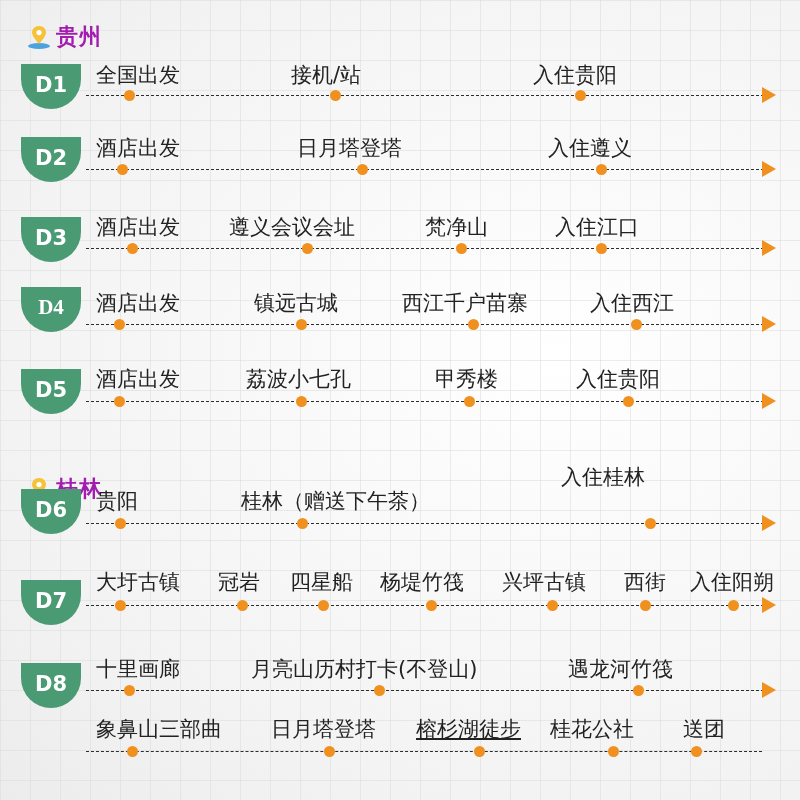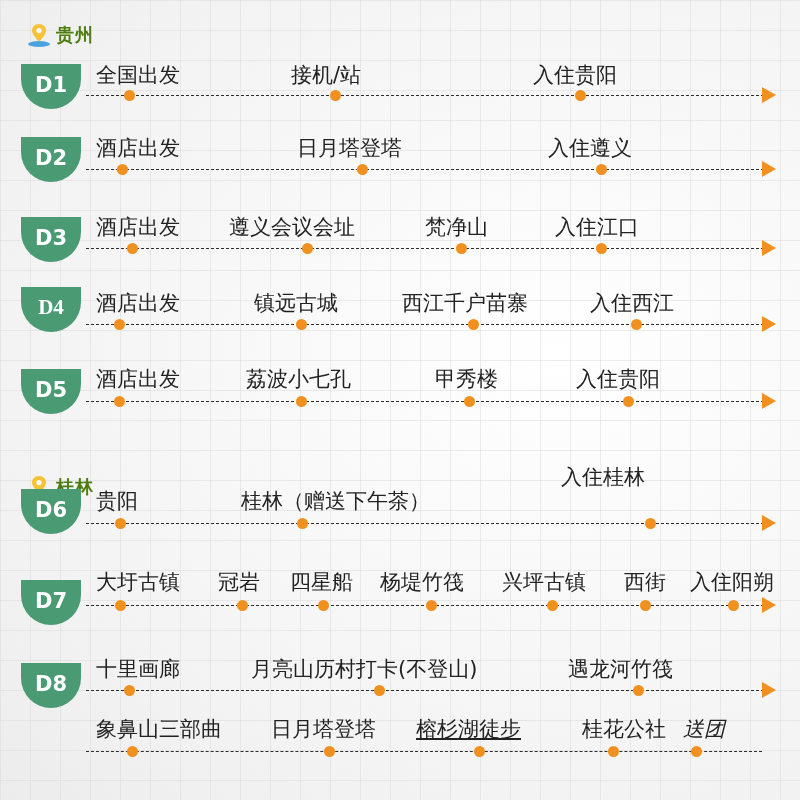--- a/index.html
+++ b/index.html
@@ -13,21 +13,21 @@
       radial-gradient(ellipse at 70% 45%, #ffffff 0%, #f3f3f3 70%, #ececec 100%);
     background-size: 30px 30px, 30px 30px, 100% 100%;
     position:relative;
   }
   .region {
     position:absolute; left:26px; display:flex; align-items:center; gap:4px;
   }
   .pin { width:26px; height:26px; position:relative; }
   .pin svg { display:block; }
   .region-label {
-    color:#4d7c0f; font-size:18px; font-weight:bold; letter-spacing:1px;
+    color:#a21caf; font-size:22px; font-weight:bold; letter-spacing:1px;
   }
   .day {
     position:absolute; left:0; width:800px;
   }
   .badge {
     position:absolute; left:21px; width:60px; height:45px;
     background:#4a9a74; color:#fff;
     border-radius: 0 0 30px 30px;
     font-family:"DejaVu Sans", sans-serif; font-weight:bold; font-size:21px;
     display:flex; align-items:center; justify-content:center;
@@ -181,21 +181,21 @@
   <span class="stop-label" style="left:568px; top:655px;">遇龙河竹筏</span>
   <div class="track" style="top:690px; width:678px;"></div>
   <div class="dot" style="left:124px; top:685px;"></div>
   <div class="dot" style="left:374px; top:685px;"></div>
   <div class="dot" style="left:633px; top:685px;"></div>
   <div class="arrow" style="left:762px; top:682px;"></div>
 
   <span class="stop-label" style="left:96px; top:715px;">象鼻山三部曲</span>
   <span class="stop-label" style="left:271px; top:715px;">日月塔登塔</span>
   <span class="stop-label" style="left:416px; top:715px;text-decoration:underline;">榕杉湖徒步</span>
-  <span class="stop-label" style="left:582px; top:715px;">桂花公社</span>
-  <span class="stop-label" style="left:683px; top:715px;font-style:italic;">送团</span>
+  <span class="stop-label" style="left:550px; top:715px;">桂花公社</span>
+  <span class="stop-label" style="left:683px; top:715px;">送团</span>
   <div class="track" style="top:751px; width:676px;"></div>
   <div class="dot" style="left:127px; top:746px;"></div>
   <div class="dot" style="left:324px; top:746px;"></div>
   <div class="dot" style="left:474px; top:746px;"></div>
   <div class="dot" style="left:608px; top:746px;"></div>
   <div class="dot" style="left:691px; top:746px;"></div>
 </div>
 
 </body></html>

